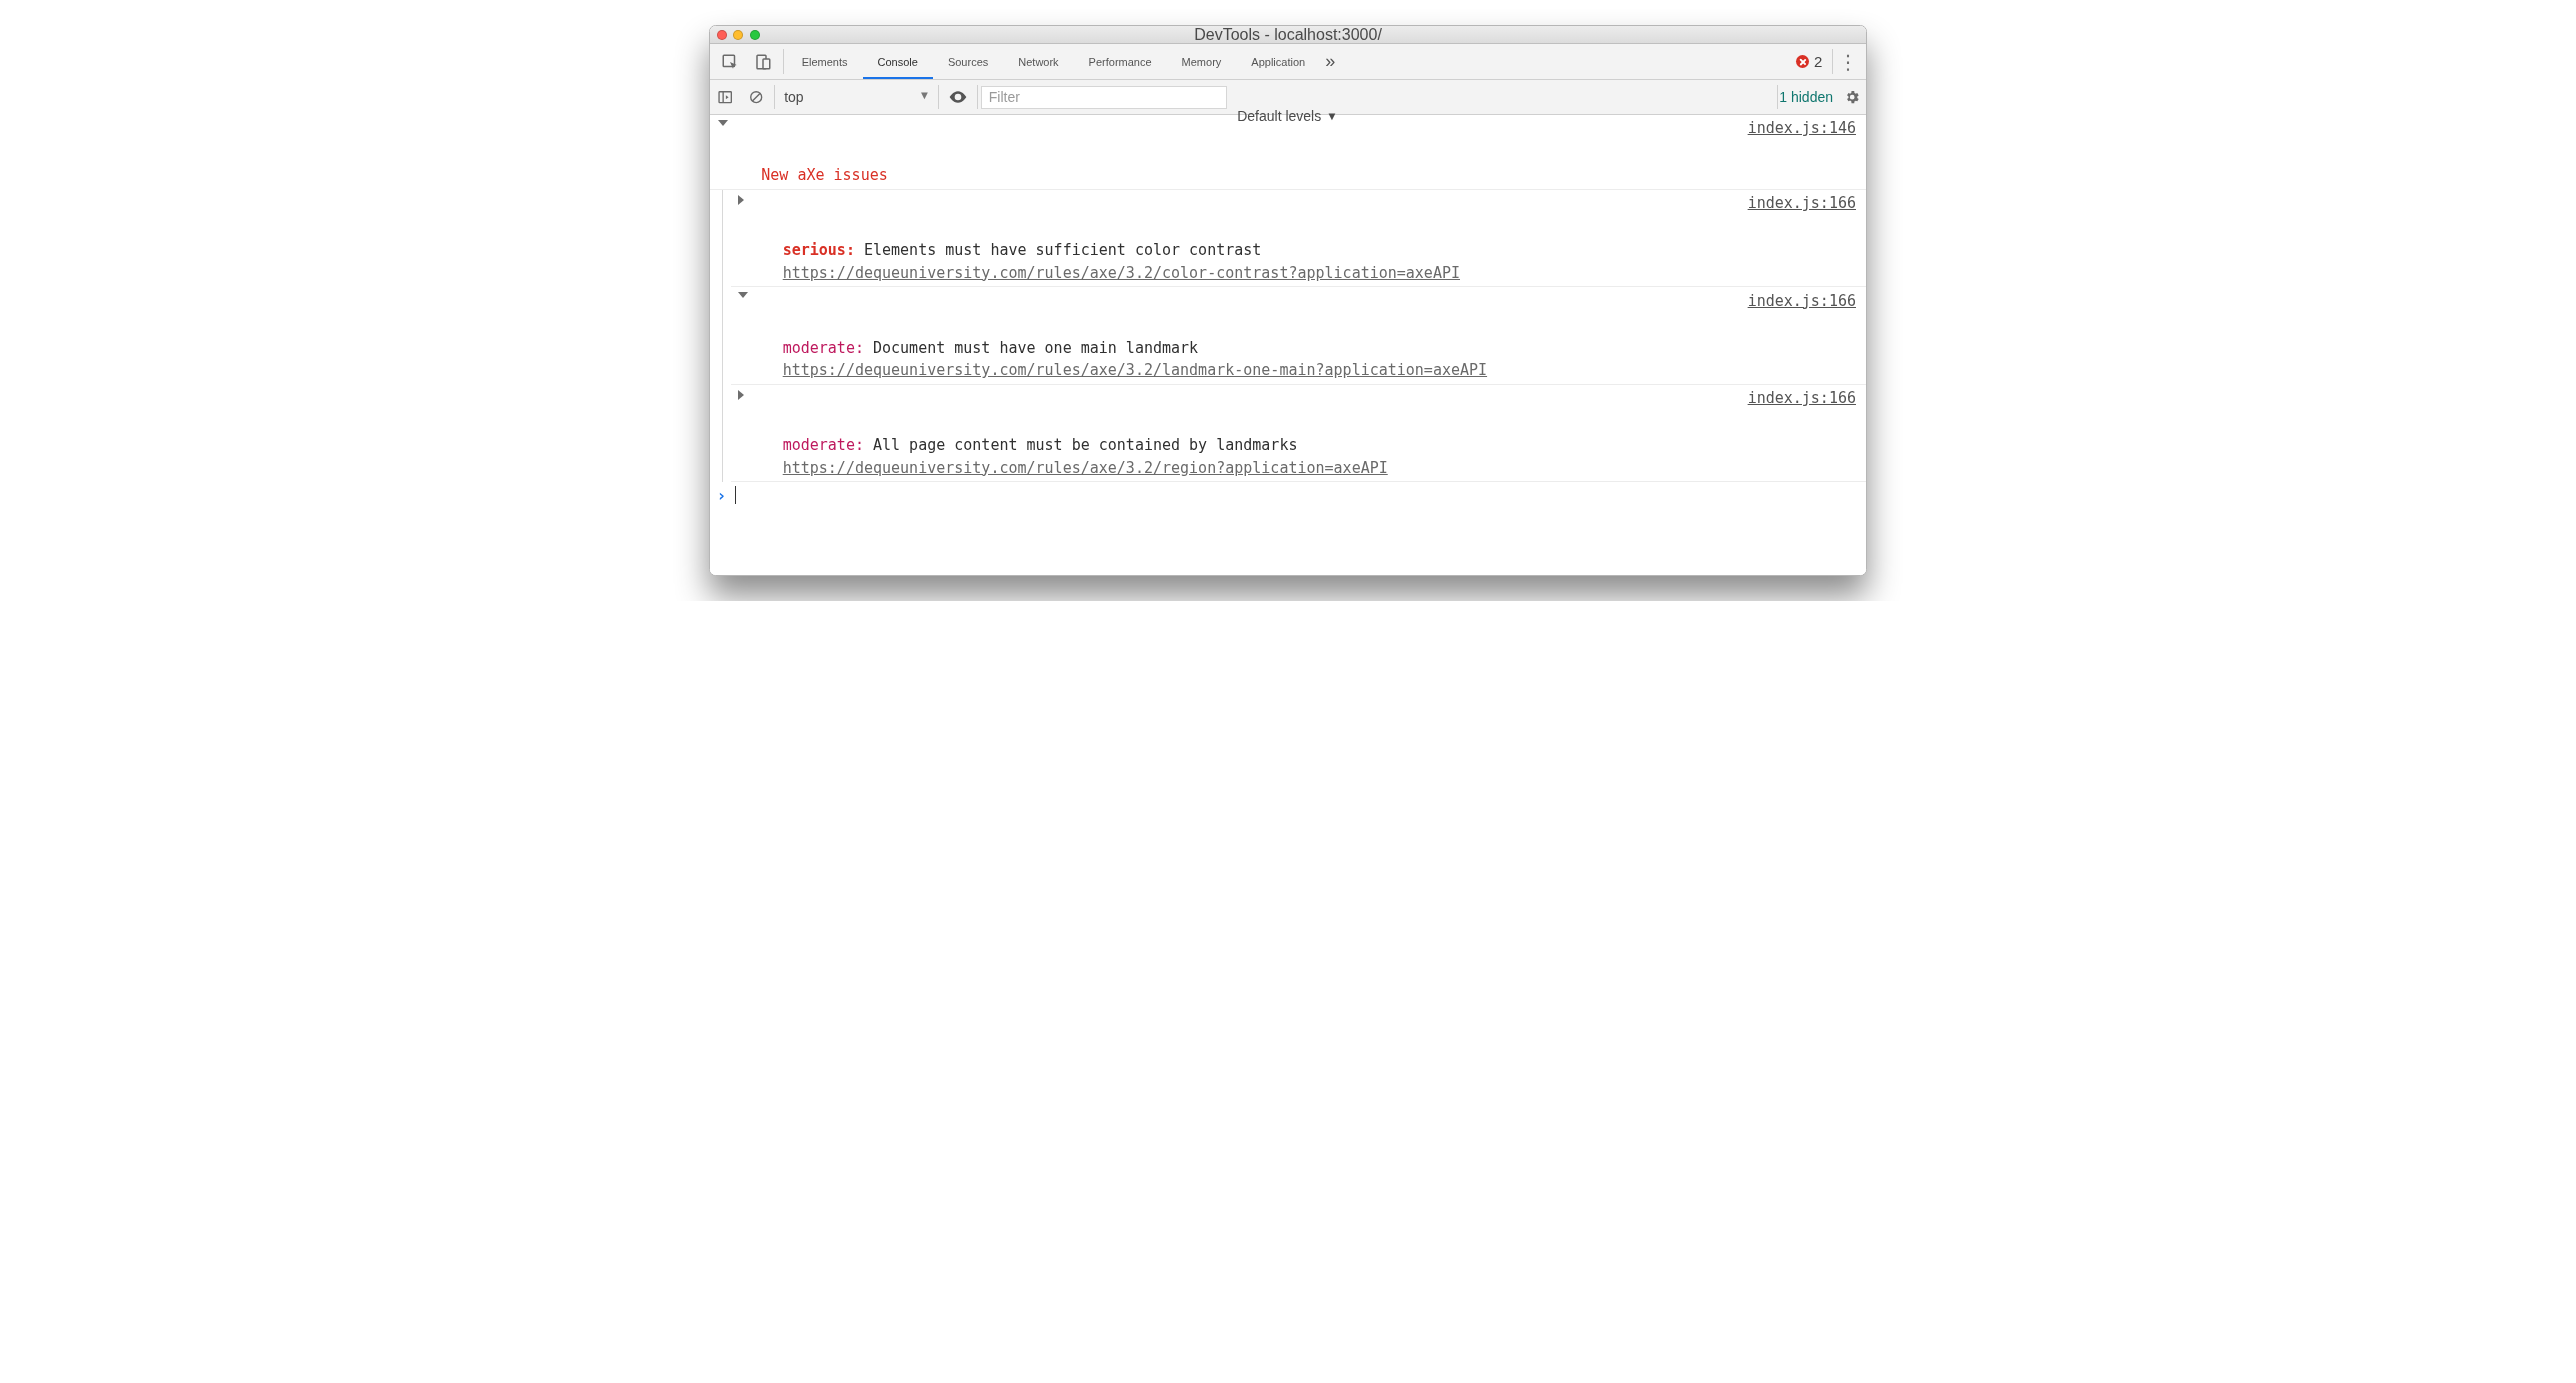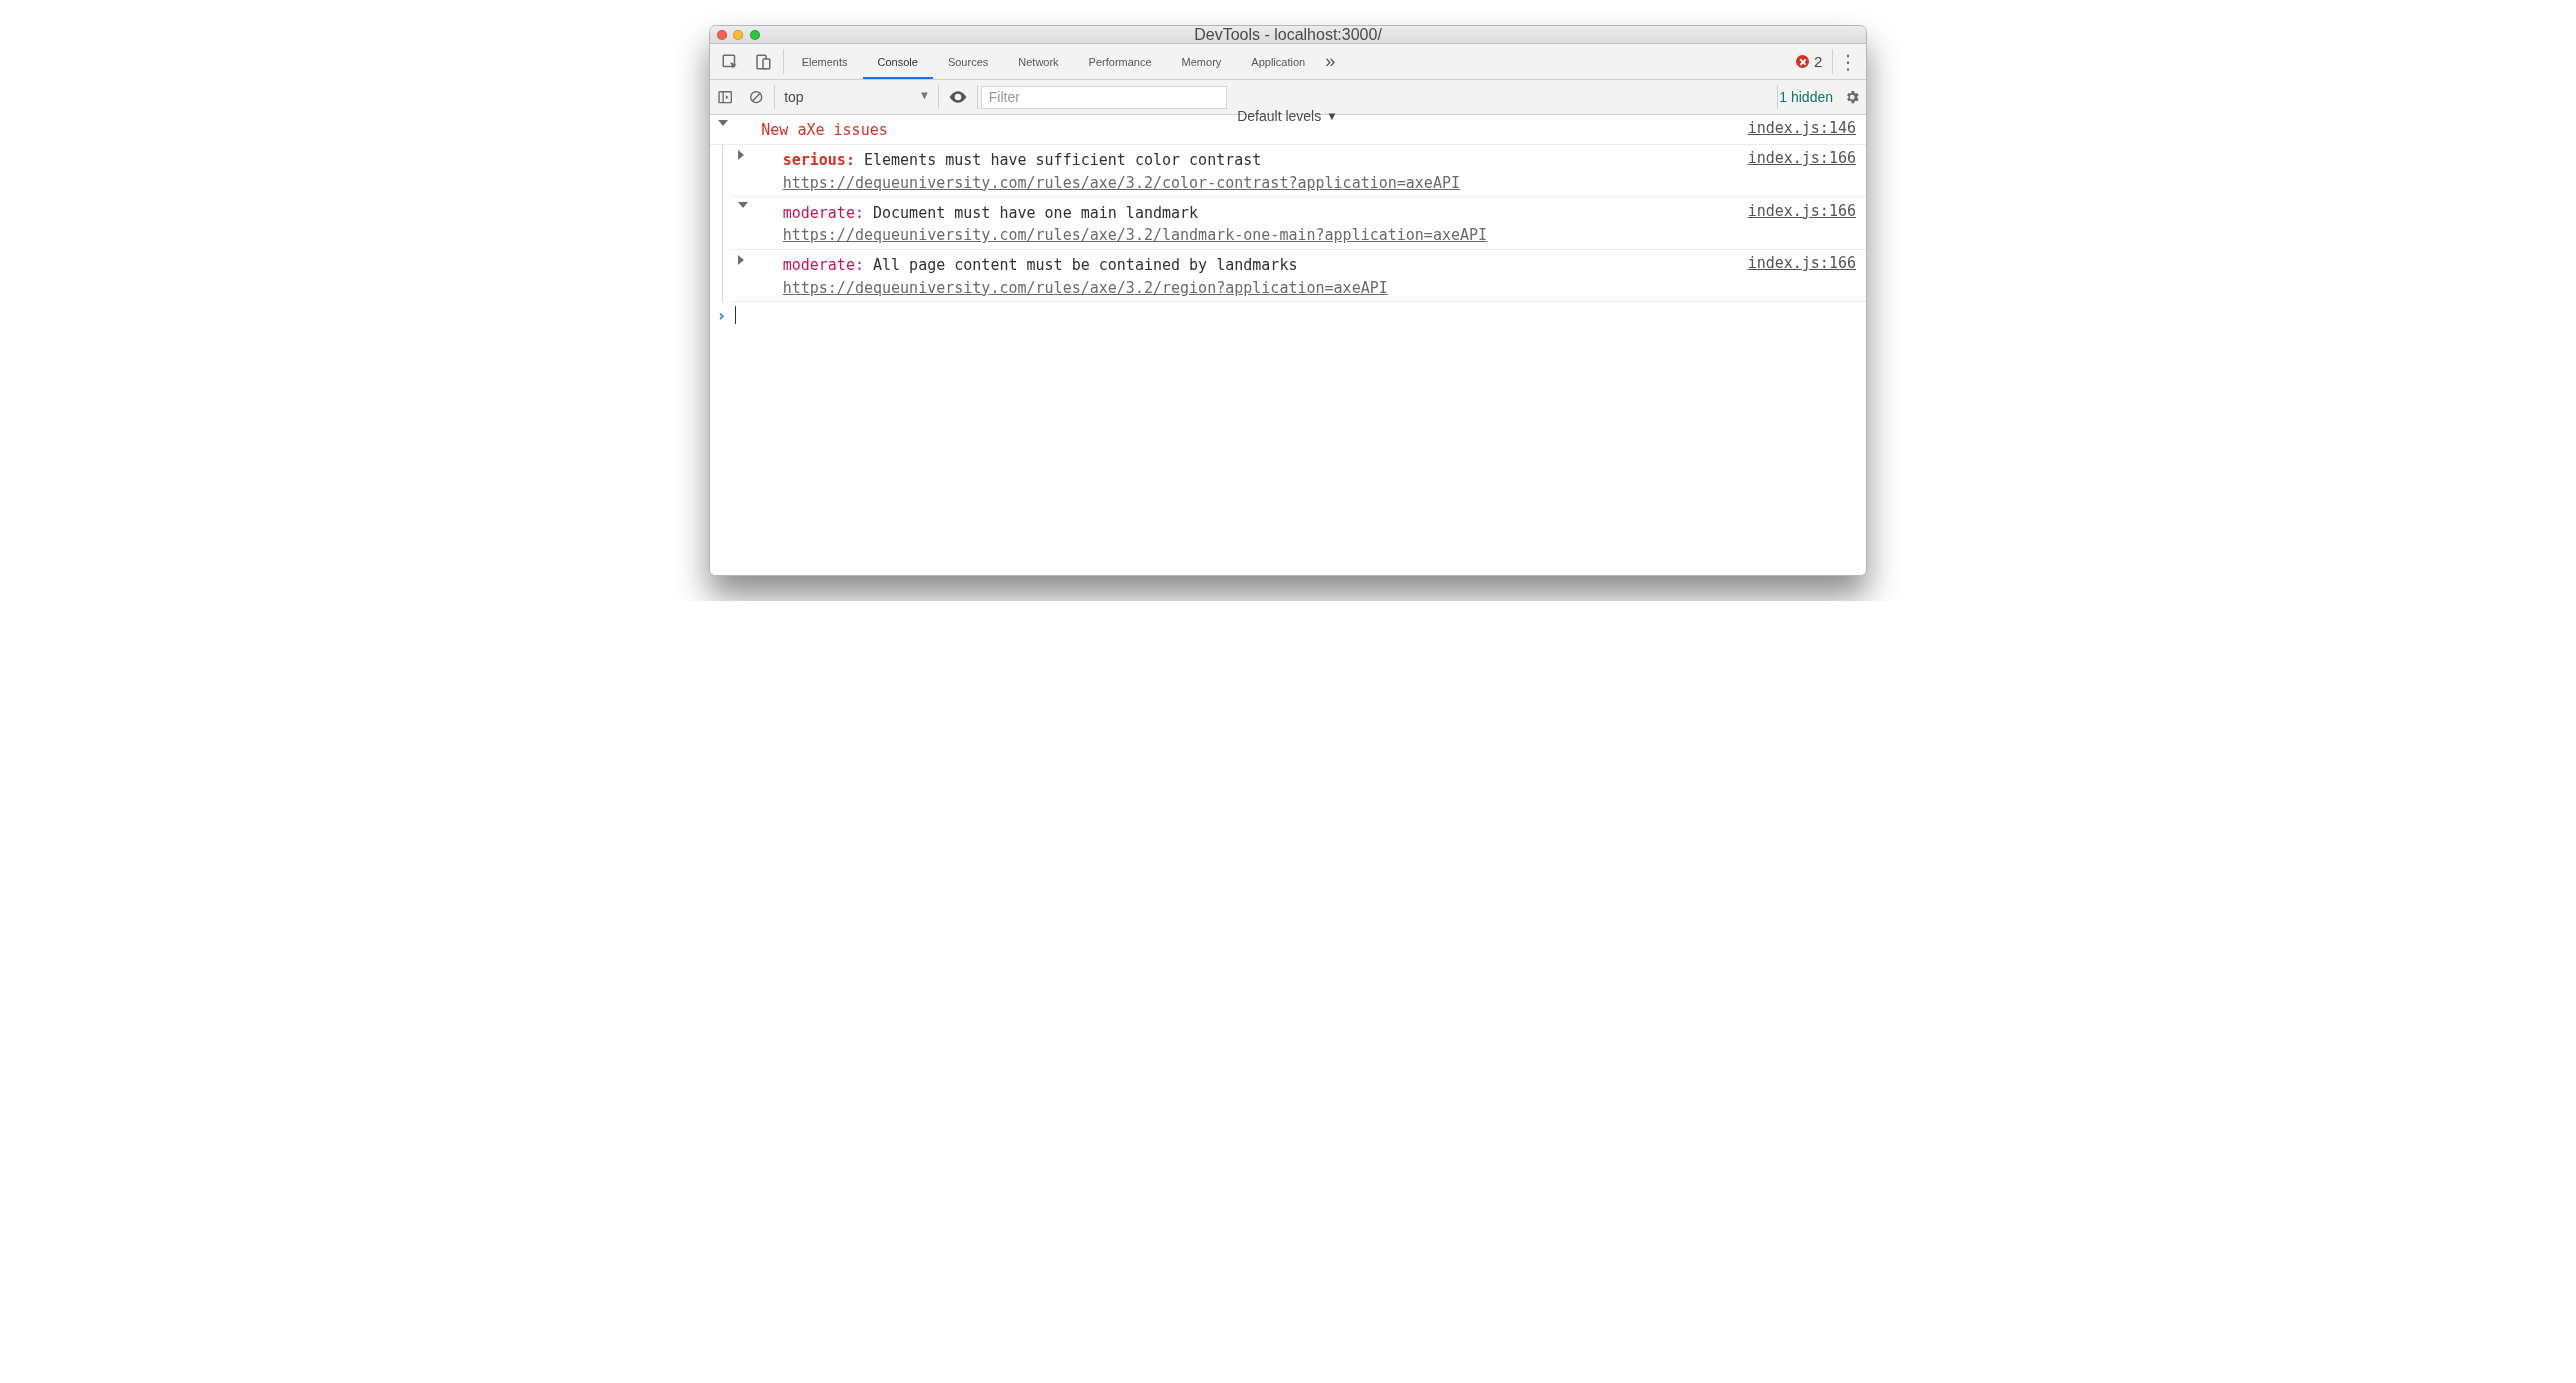--- a/index.html
+++ b/index.html
@@ -113,21 +113,21 @@
     min-height: 460px;
     padding-bottom: 6.6px;
   }
   .mono { font-family: Menlo, Consolas, "Lucida Console", monospace; font-size: 15px; }
   .msgrow {
     display:flex; align-items:flex-start;
     padding: 1.6px 10px 1.6px 3.3px;
   }
   .msgrow.bordered { border-bottom: 0.8px solid #ececec; }
   .msgrow .gutter { width: 48px; flex: 0 0 48px; display:flex; align-items:flex-start; padding-top:3.3px; }
-  .msgrow .content { flex:1; padding: 2.5px 0 0.8px 0; line-height: 1.5; }
+  .msgrow .content { flex:1; padding: 2.5px 0 0.8px 0; line-height: 1.5; margin-top: 45px; }
   .msgrow .src {
     flex: 0 0 auto; margin-left: 16.4px; text-decoration: underline;
     color: #545454; cursor: pointer; padding-top: 2.5px; white-space: nowrap;
   }
 
   
   .grouphdr { color: #d93025; }
   .disclosure {
     display:inline-block; width:0; height:0; vertical-align: middle;
     margin-right: 6.6px; cursor:pointer;

